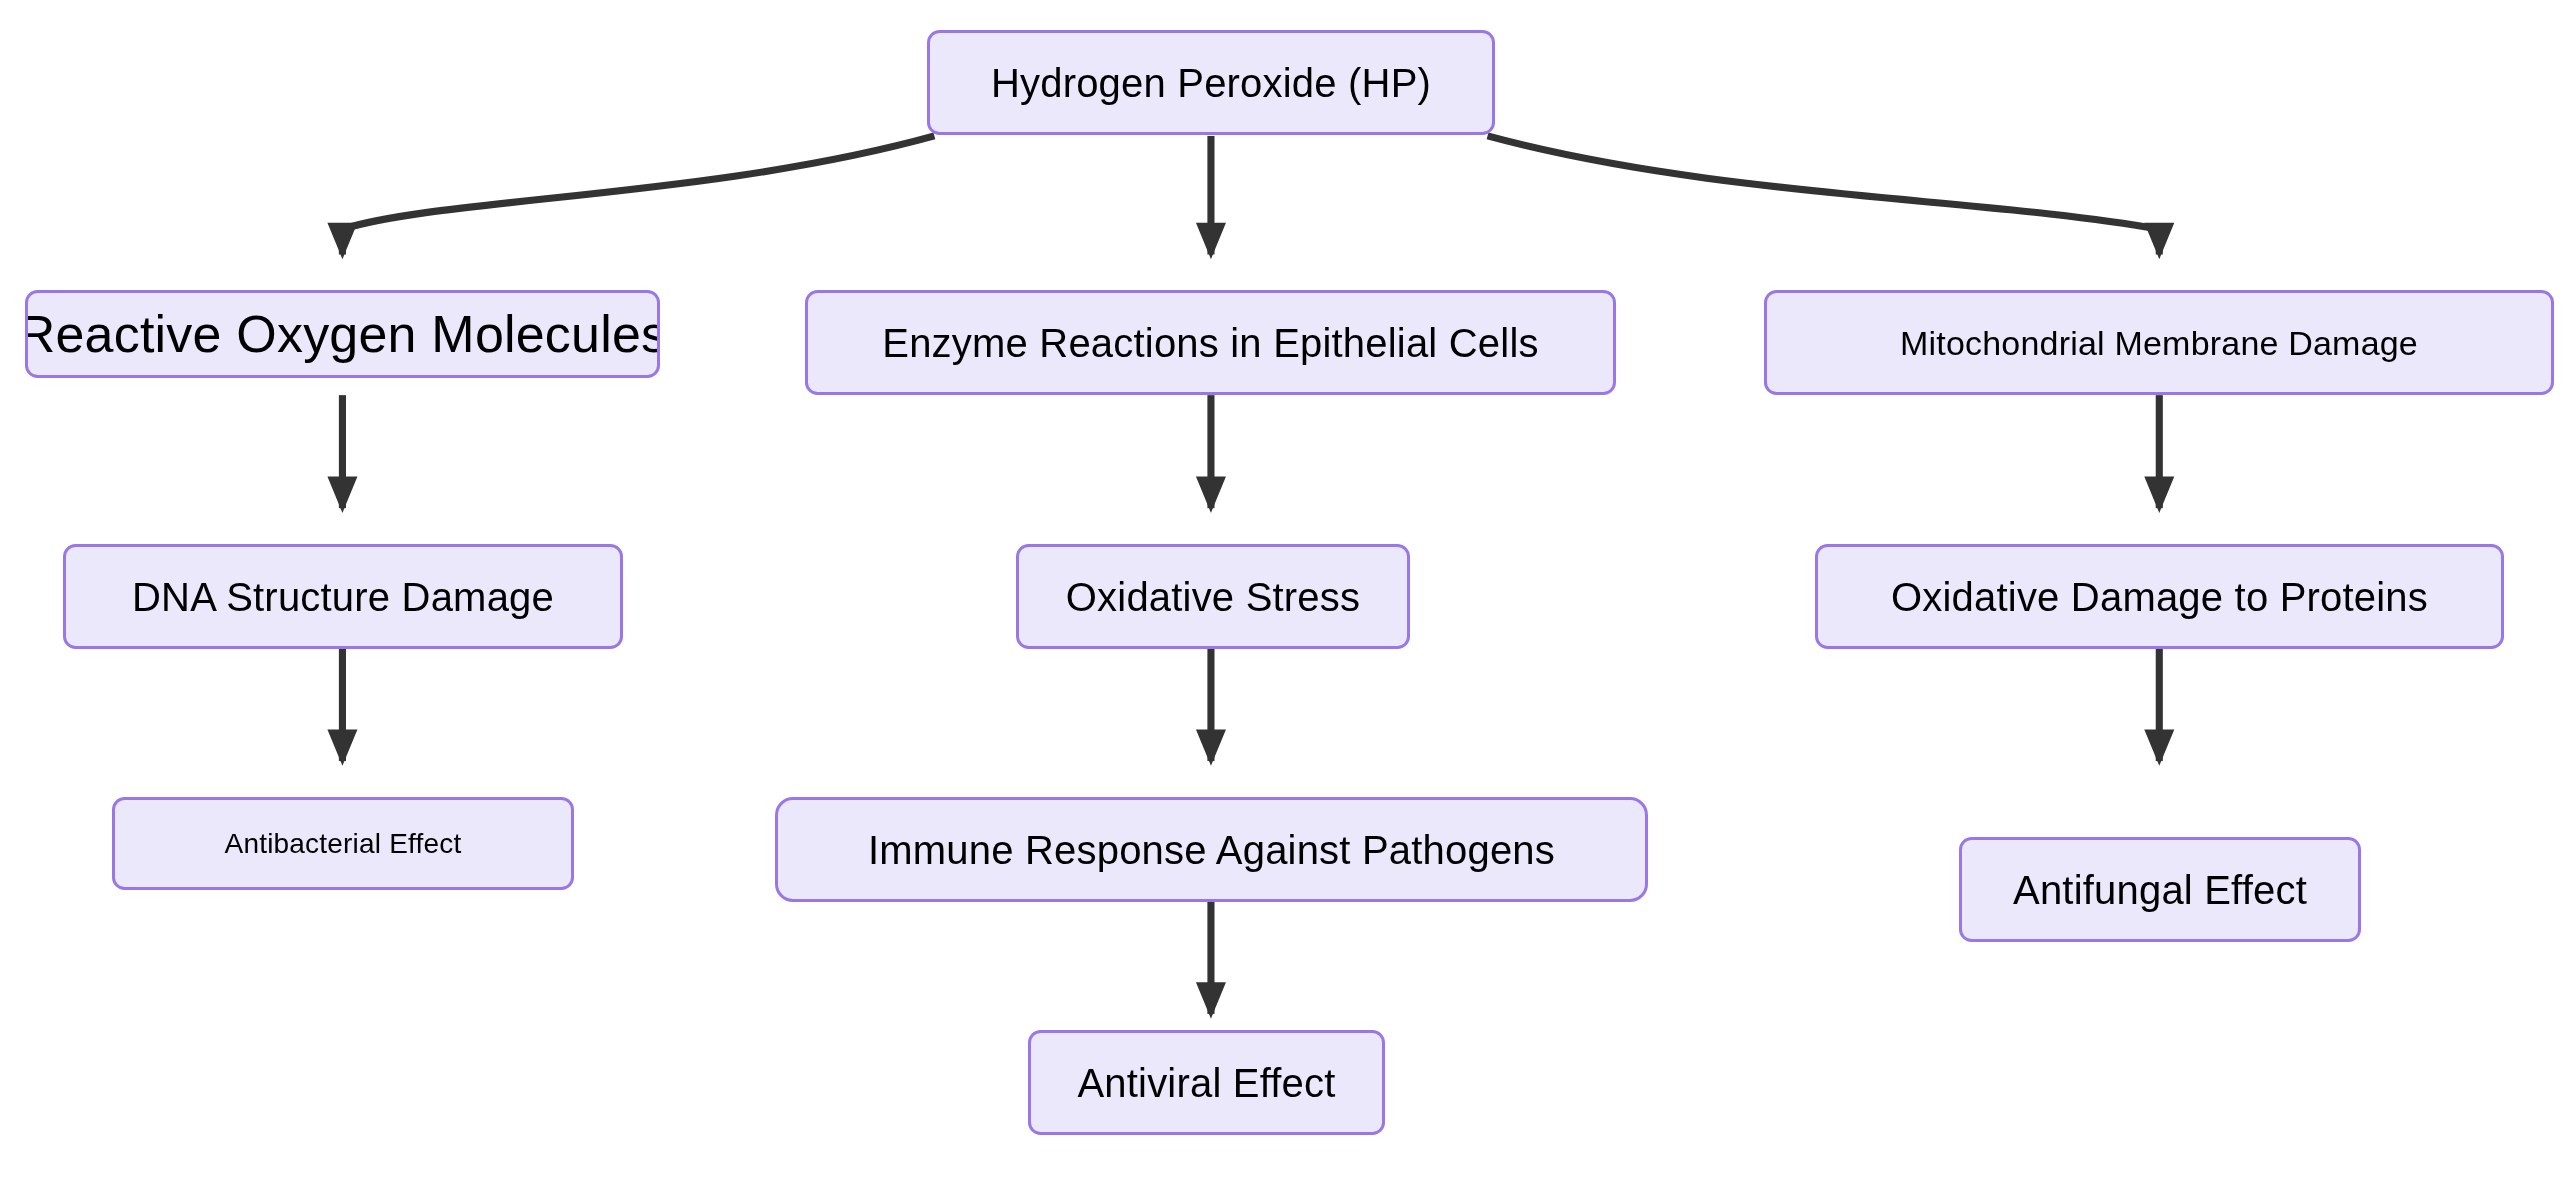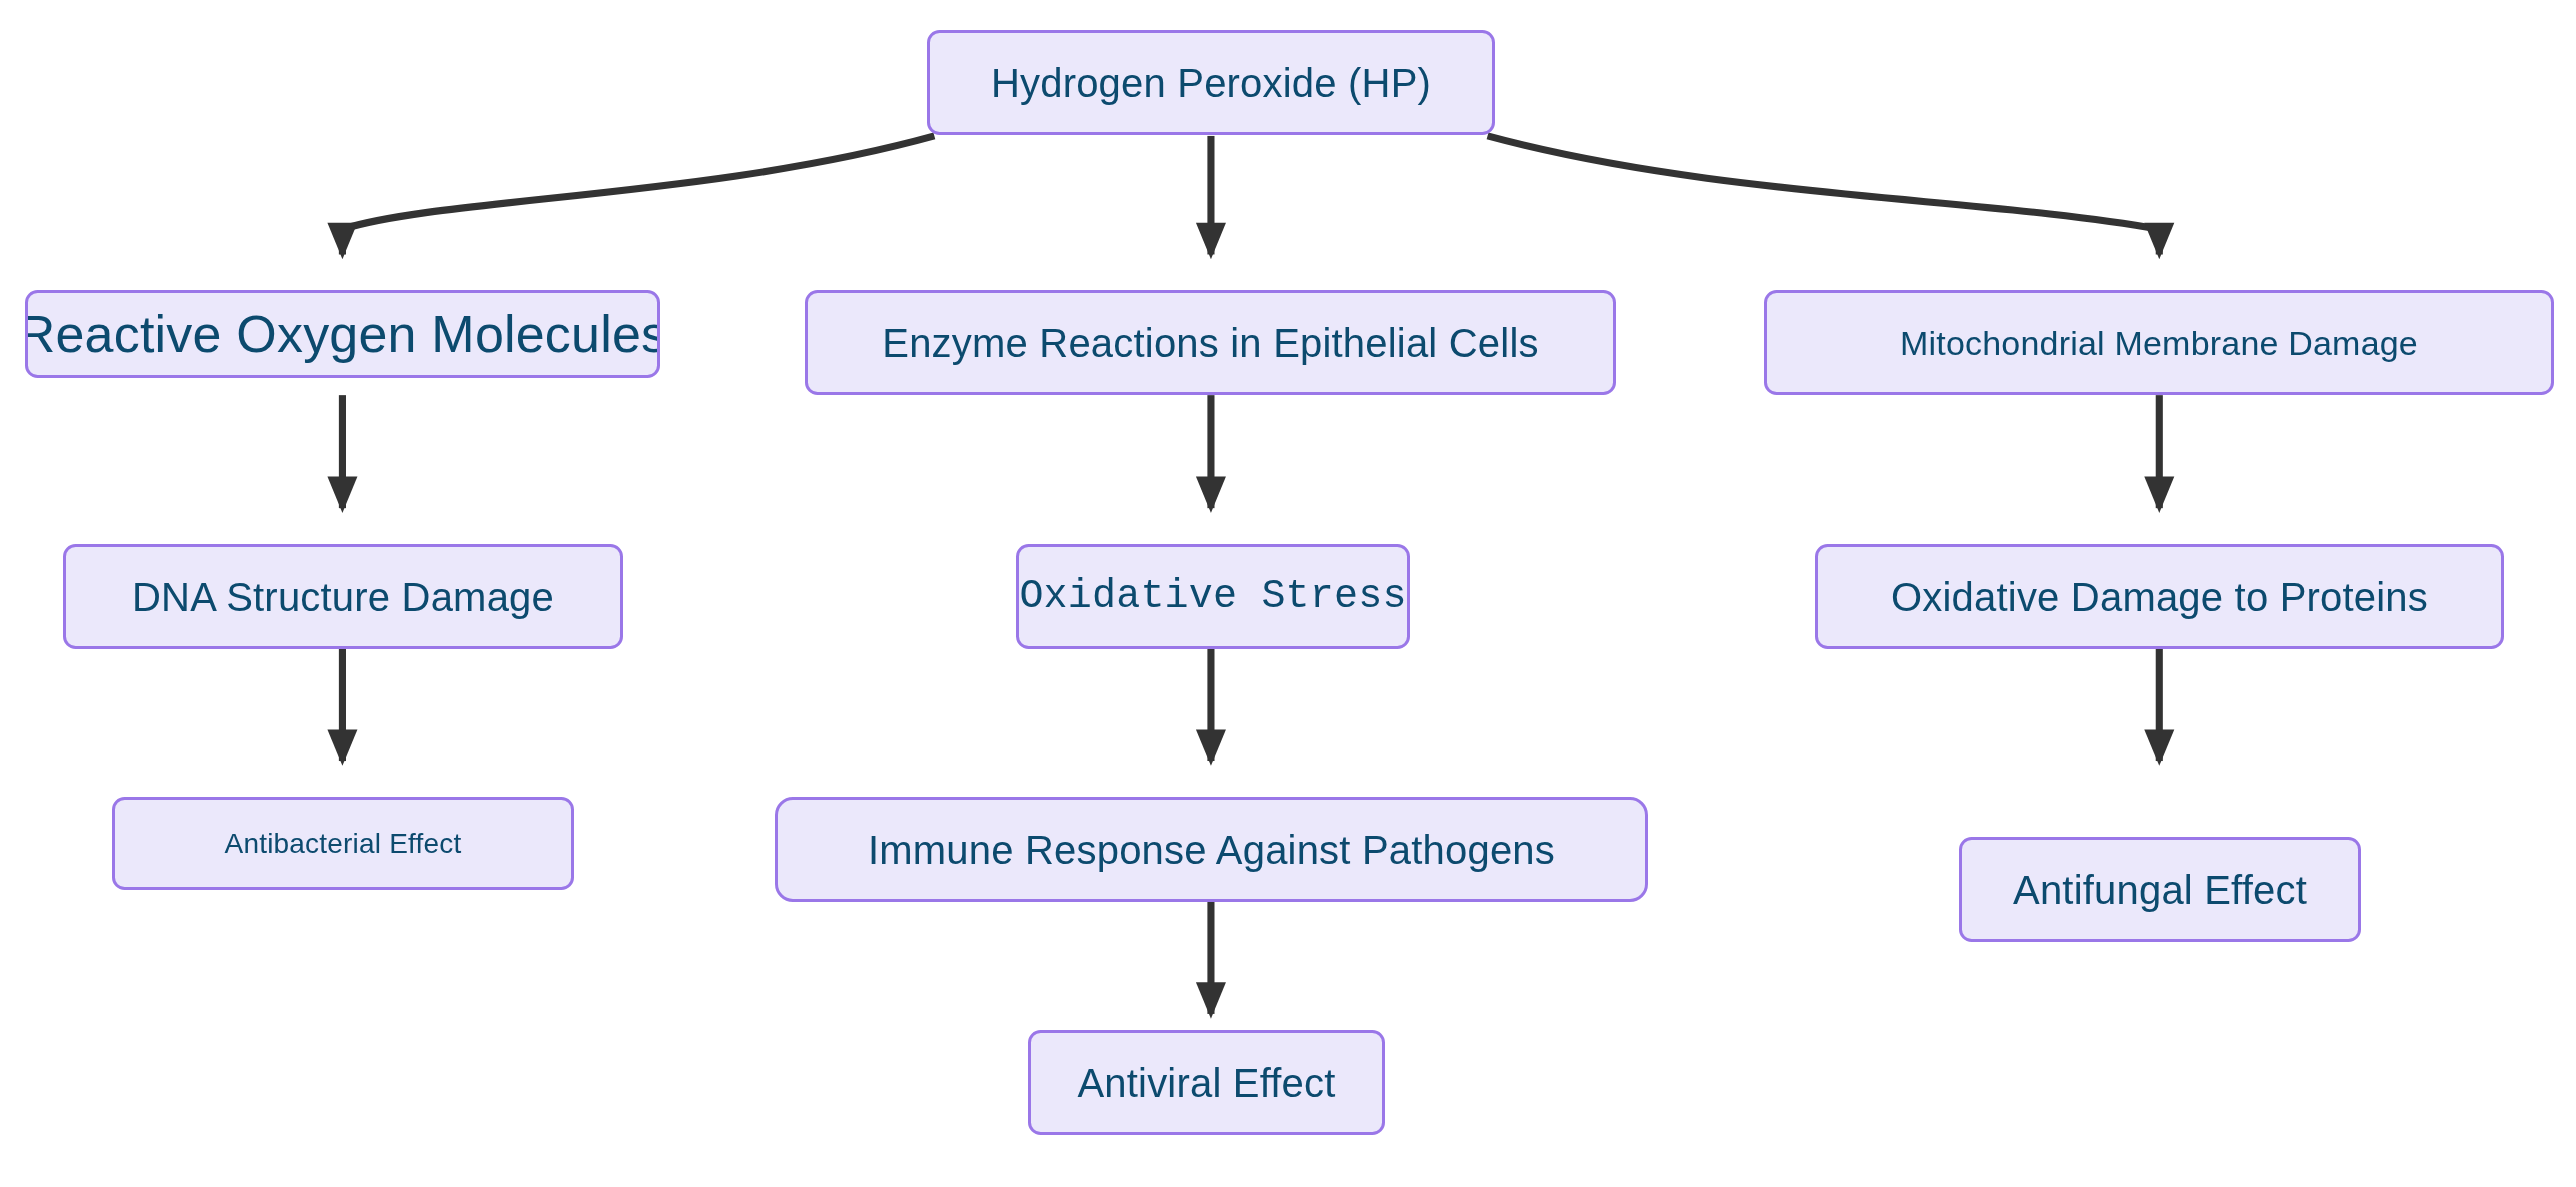--- a/index.html
+++ b/index.html
@@ -38,21 +38,21 @@
   }
   .node {
     position: absolute;
     box-sizing: border-box;
     background: #ebe8fb;
     border: 3.2px solid #9a77e8;
     border-radius: 12.6px;
     display: flex;
     align-items: center;
     justify-content: center;
-    color: #0c4a6e;
+    color: #000000;
     font-size: 40px;
     line-height: 1;
     letter-spacing: 0.2px;
     white-space: nowrap;
     overflow: hidden;
   }
   .node-label {
     display: block;
     padding: 0 20.6px;
   }
@@ -98,21 +98,21 @@
       </div>
       <div class="node" style="left: 805px; top: 290px; width: 811px; height: 105px; font-size: 40px; justify-content: center;">
         <span class="node-label">Enzyme Reactions in Epithelial Cells</span>
       </div>
       <div class="node" style="left: 1764px; top: 290px; width: 790px; height: 105px; font-size: 34px;">
         <span class="node-label">Mitochondrial Membrane Damage</span>
       </div>
       <div class="node" style="left: 63px; top: 544px; width: 560px; height: 105px; font-size: 40px;">
         <span class="node-label">DNA Structure Damage</span>
       </div>
-      <div class="node" style="left: 1016px; top: 544px; width: 394px; height: 105px; font-size: 40px; font-family: Liberation Mono, monospace;">
+      <div class="node" style="left: 1016px; top: 544px; width: 394px; height: 105px; font-size: 40px;">
         <span class="node-label">Oxidative Stress</span>
       </div>
       <div class="node" style="left: 1815px; top: 544px; width: 689px; height: 105px; font-size: 40px;">
         <span class="node-label">Oxidative Damage to Proteins</span>
       </div>
       <div class="node" style="left: 112px; top: 797px; width: 462px; height: 93px; font-size: 28px;">
         <span class="node-label">Antibacterial Effect</span>
       </div>
       <div class="node" style="left: 775px; top: 797px; width: 873px; height: 105px; font-size: 40px; border-radius: 18px;">
         <span class="node-label">Immune Response Against Pathogens</span>

